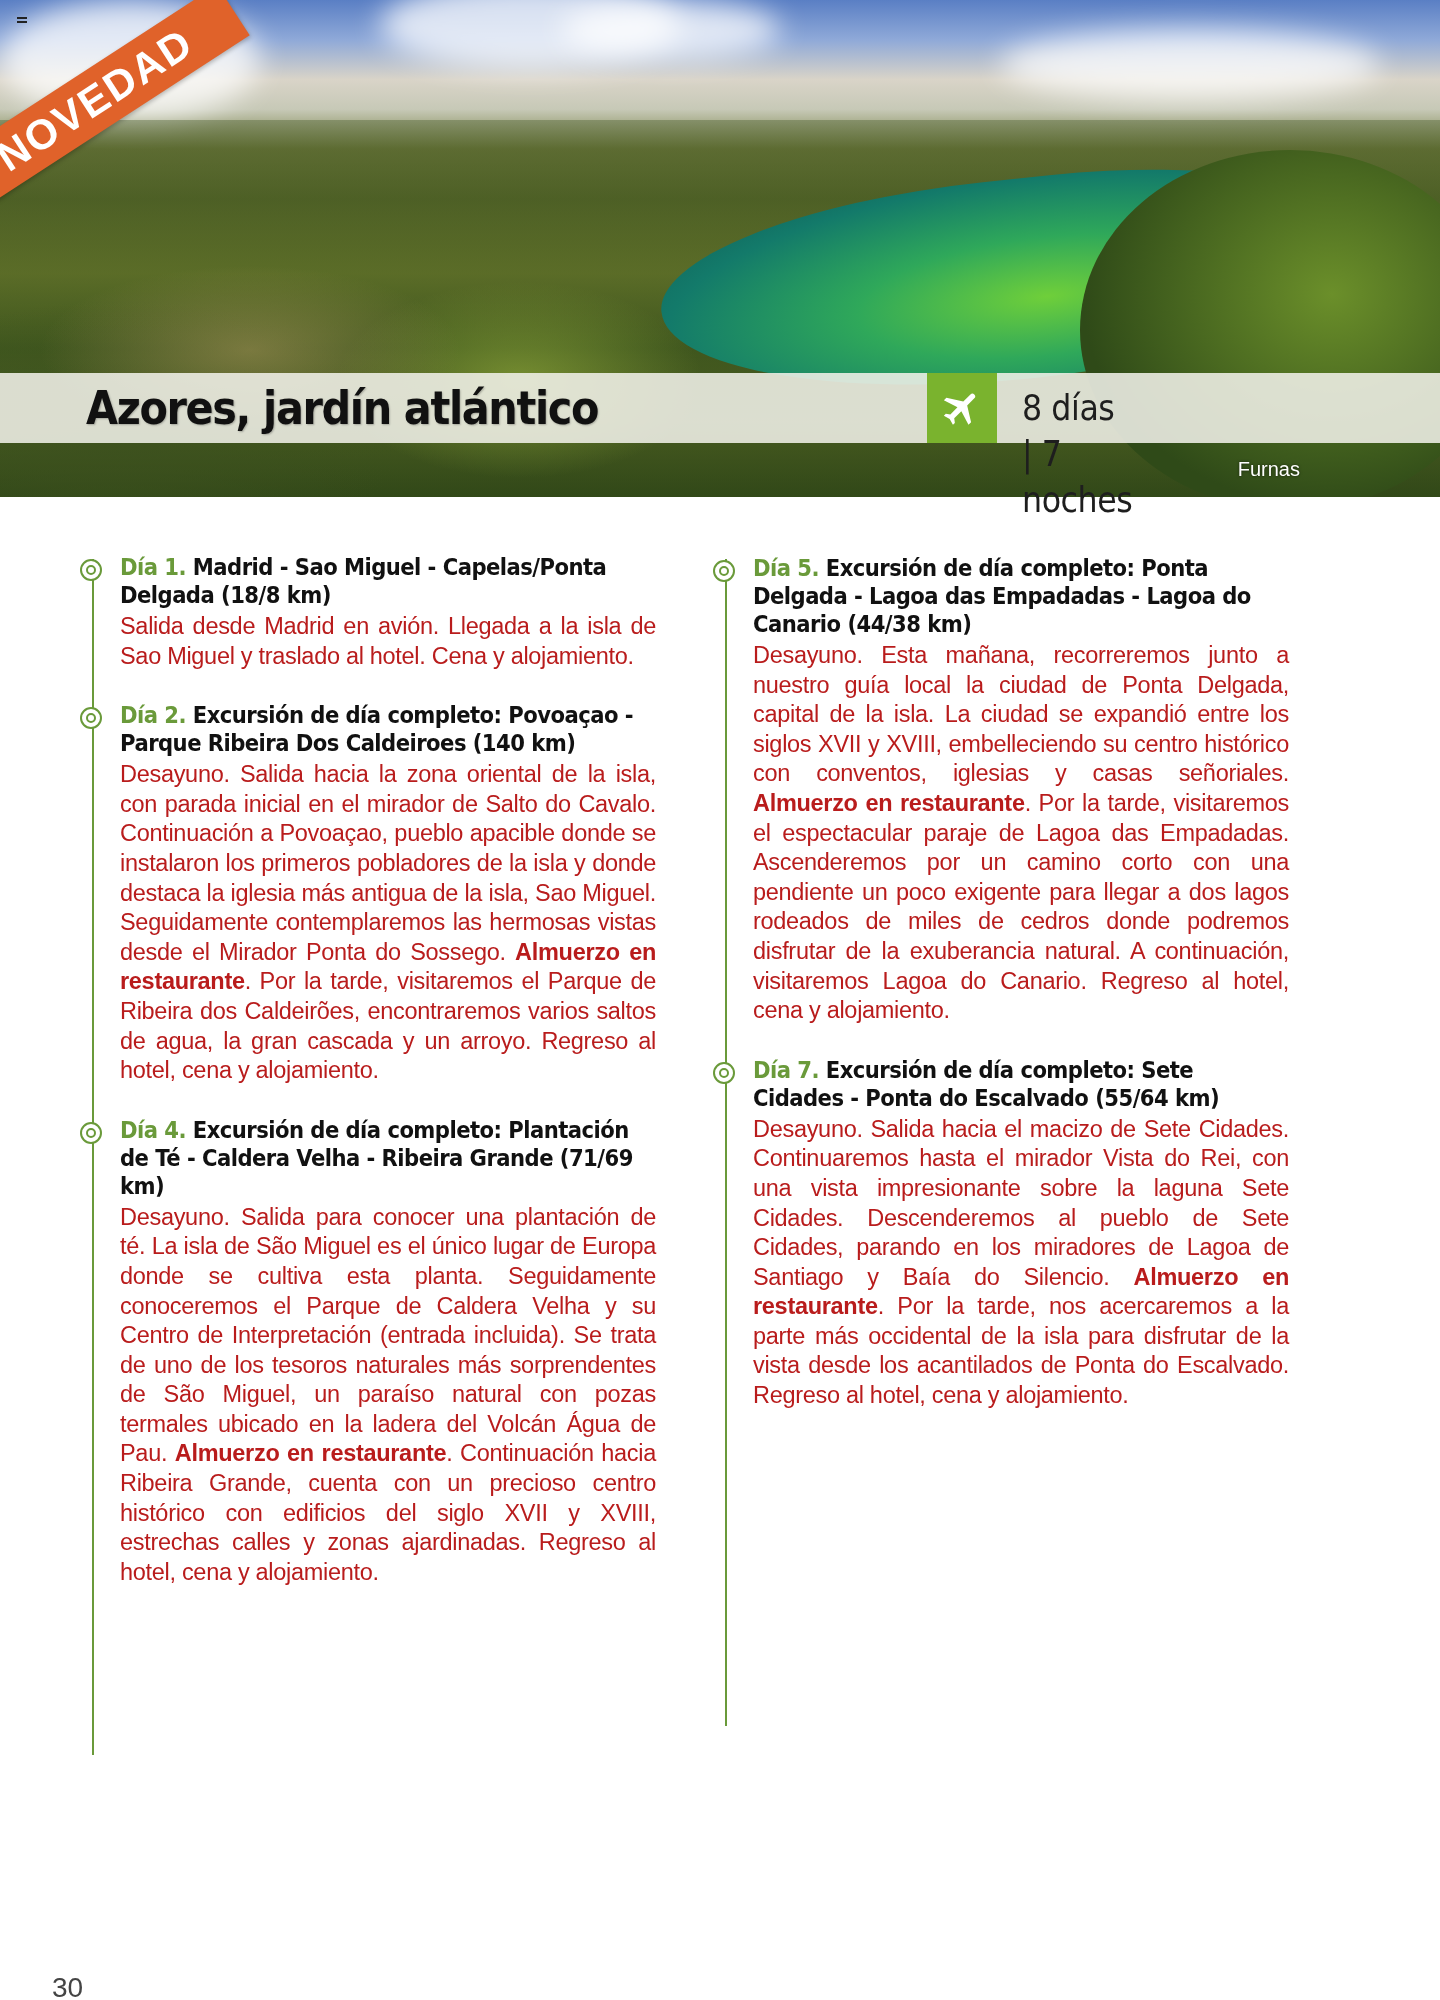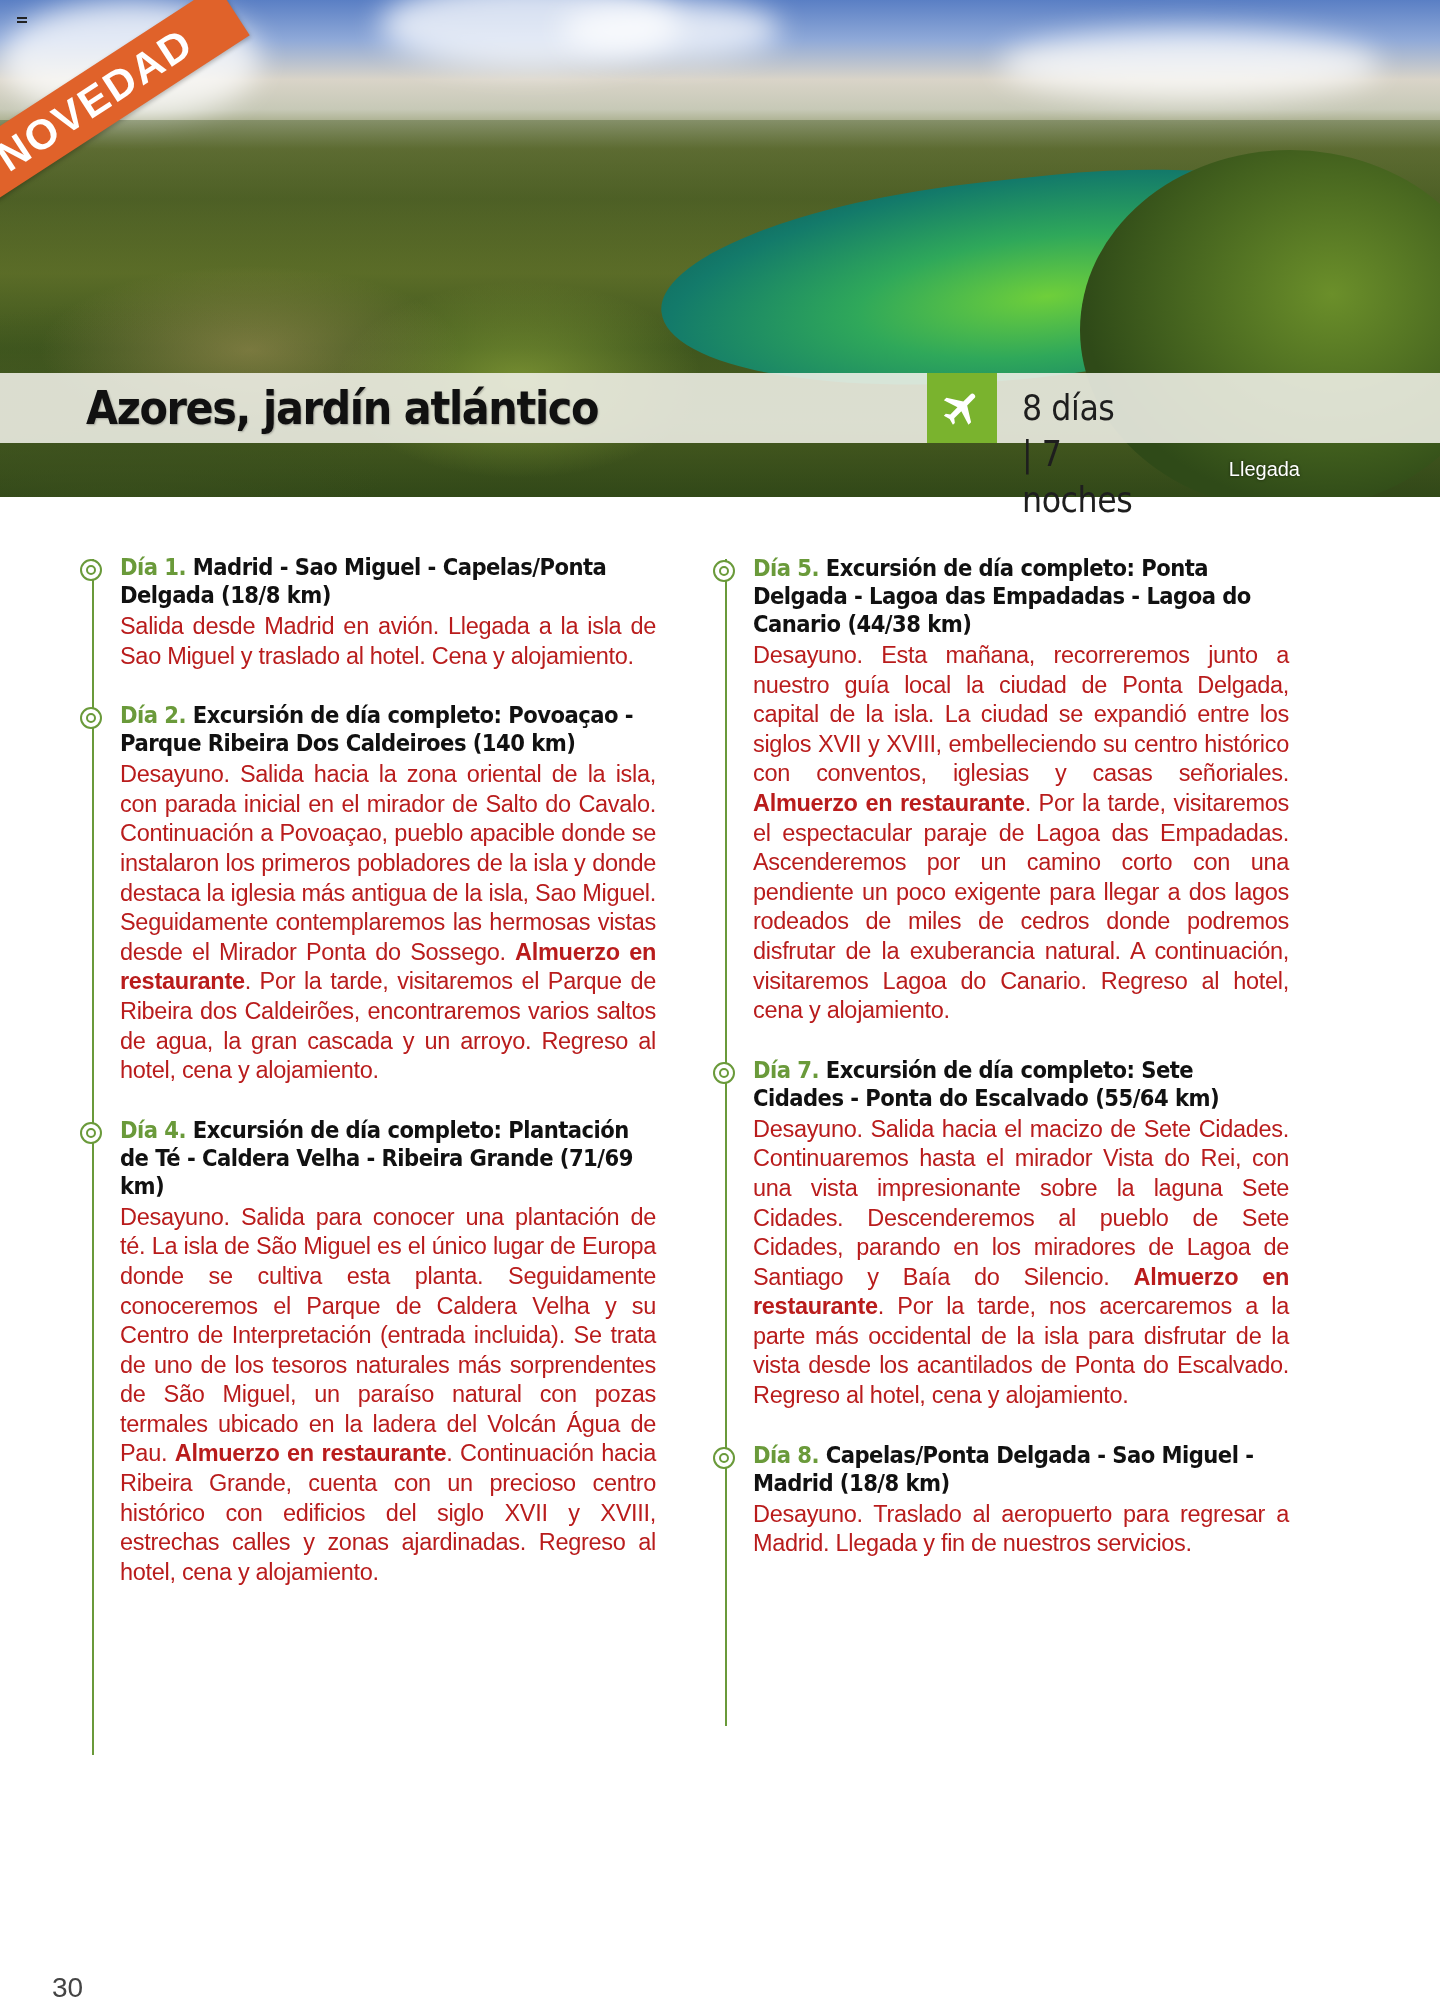--- a/index.html
+++ b/index.html
@@ -83,21 +83,21 @@
     <svg width="44" height="44" viewBox="0 0 24 24">
       <g transform="rotate(45 12 12)">
         <path fill="#ffffff" d="M21 16v-2l-8-5V3.5a1.5 1.5 0 0 0-3 0V9l-8 5v2l8-2.5V19l-2 1.5V22l3.5-1 3.5 1v-1.5L13 19v-5.5z"></path>
       </g>
     </svg>
   </div>
   <div class="right"></div>
   <div class="page-title">Azores, jardín atlántico</div>
   <div class="duration" style="left:1022px;">8 días | 7 noches</div>
 </div>
-<div class="region">Llegada</div>
+<div class="region">Furnas</div>
 
 <div class="column col-left" id="col-left">
   <div class="timeline-line" id="line-left" style="height: 1196px;"></div>
 <div class="day" style="margin-top: 0px;">
       <span class="bullet"></span>
       <div class="day-heading"><span class="day-num">Día 1.</span> <span>Madrid - Sao Miguel - Capelas/Ponta Delgada (18/8 km)</span></div>
       <div class="day-body"><span>Salida desde Madrid en avión. Llegada a la isla de Sao Miguel y traslado al hotel. Cena y alojamiento.</span></div>
     </div>
     <div class="day" style="margin-top: 30px;">
       <span class="bullet"></span>
@@ -115,20 +115,15 @@
 <div class="day" style="margin-top: 1px;">
       <span class="bullet"></span>
       <div class="day-heading"><span class="day-num">Día 5.</span> <span>Excursión de día completo: Ponta Delgada - Lagoa das Empadadas - Lagoa do Canario (44/38 km)</span></div>
       <div class="day-body"><span>Desayuno. Esta mañana, recorreremos junto a nuestro guía local la ciudad de Ponta Delgada, capital de la isla. La ciudad se expandió entre los siglos XVII y XVIII, embelleciendo su centro histórico con conventos, iglesias y casas señoriales. </span><b>Almuerzo en restaurante</b><span>. Por la tarde, visitaremos el espectacular paraje de Lagoa das Empadadas. Ascenderemos por un camino corto con una pendiente un poco exigente para llegar a dos lagos rodeados de miles de cedros donde podremos disfrutar de la exuberancia natural. A continuación, visitaremos Lagoa do Canario. Regreso al hotel, cena y alojamiento.</span></div>
     </div>
     <div class="day" style="margin-top: 30px;">
       <span class="bullet"></span>
       <div class="day-heading"><span class="day-num">Día 7.</span> <span>Excursión de día completo: Sete Cidades - Ponta do Escalvado (55/64 km)</span></div>
       <div class="day-body"><span>Desayuno. Salida hacia el macizo de Sete Cidades. Continuaremos hasta el mirador Vista do Rei, con una vista impresionante sobre la laguna Sete Cidades. Descenderemos al pueblo de Sete Cidades, parando en los miradores de Lagoa de Santiago y Baía do Silencio. </span><b>Almuerzo en restaurante</b><span>. Por la tarde, nos acercaremos a la parte más occidental de la isla para disfrutar de la vista desde los acantilados de Ponta do Escalvado. Regreso al hotel, cena y alojamiento.</span></div>
     </div>
-    <div class="day" style="margin-top: 30px;">
-      <span class="bullet"></span>
-      <div class="day-heading"><span class="day-num">Día 8.</span> <span>Capelas/Ponta Delgada - Sao Miguel - Madrid (18/8 km)</span></div>
-      <div class="day-body"><span>Desayuno.  Traslado al aeropuerto para regresar a Madrid. Llegada y fin de nuestros servicios.</span></div>
-    </div>
   </div>
 
 <div class="page-number">30</div>
 
 </body></html>

